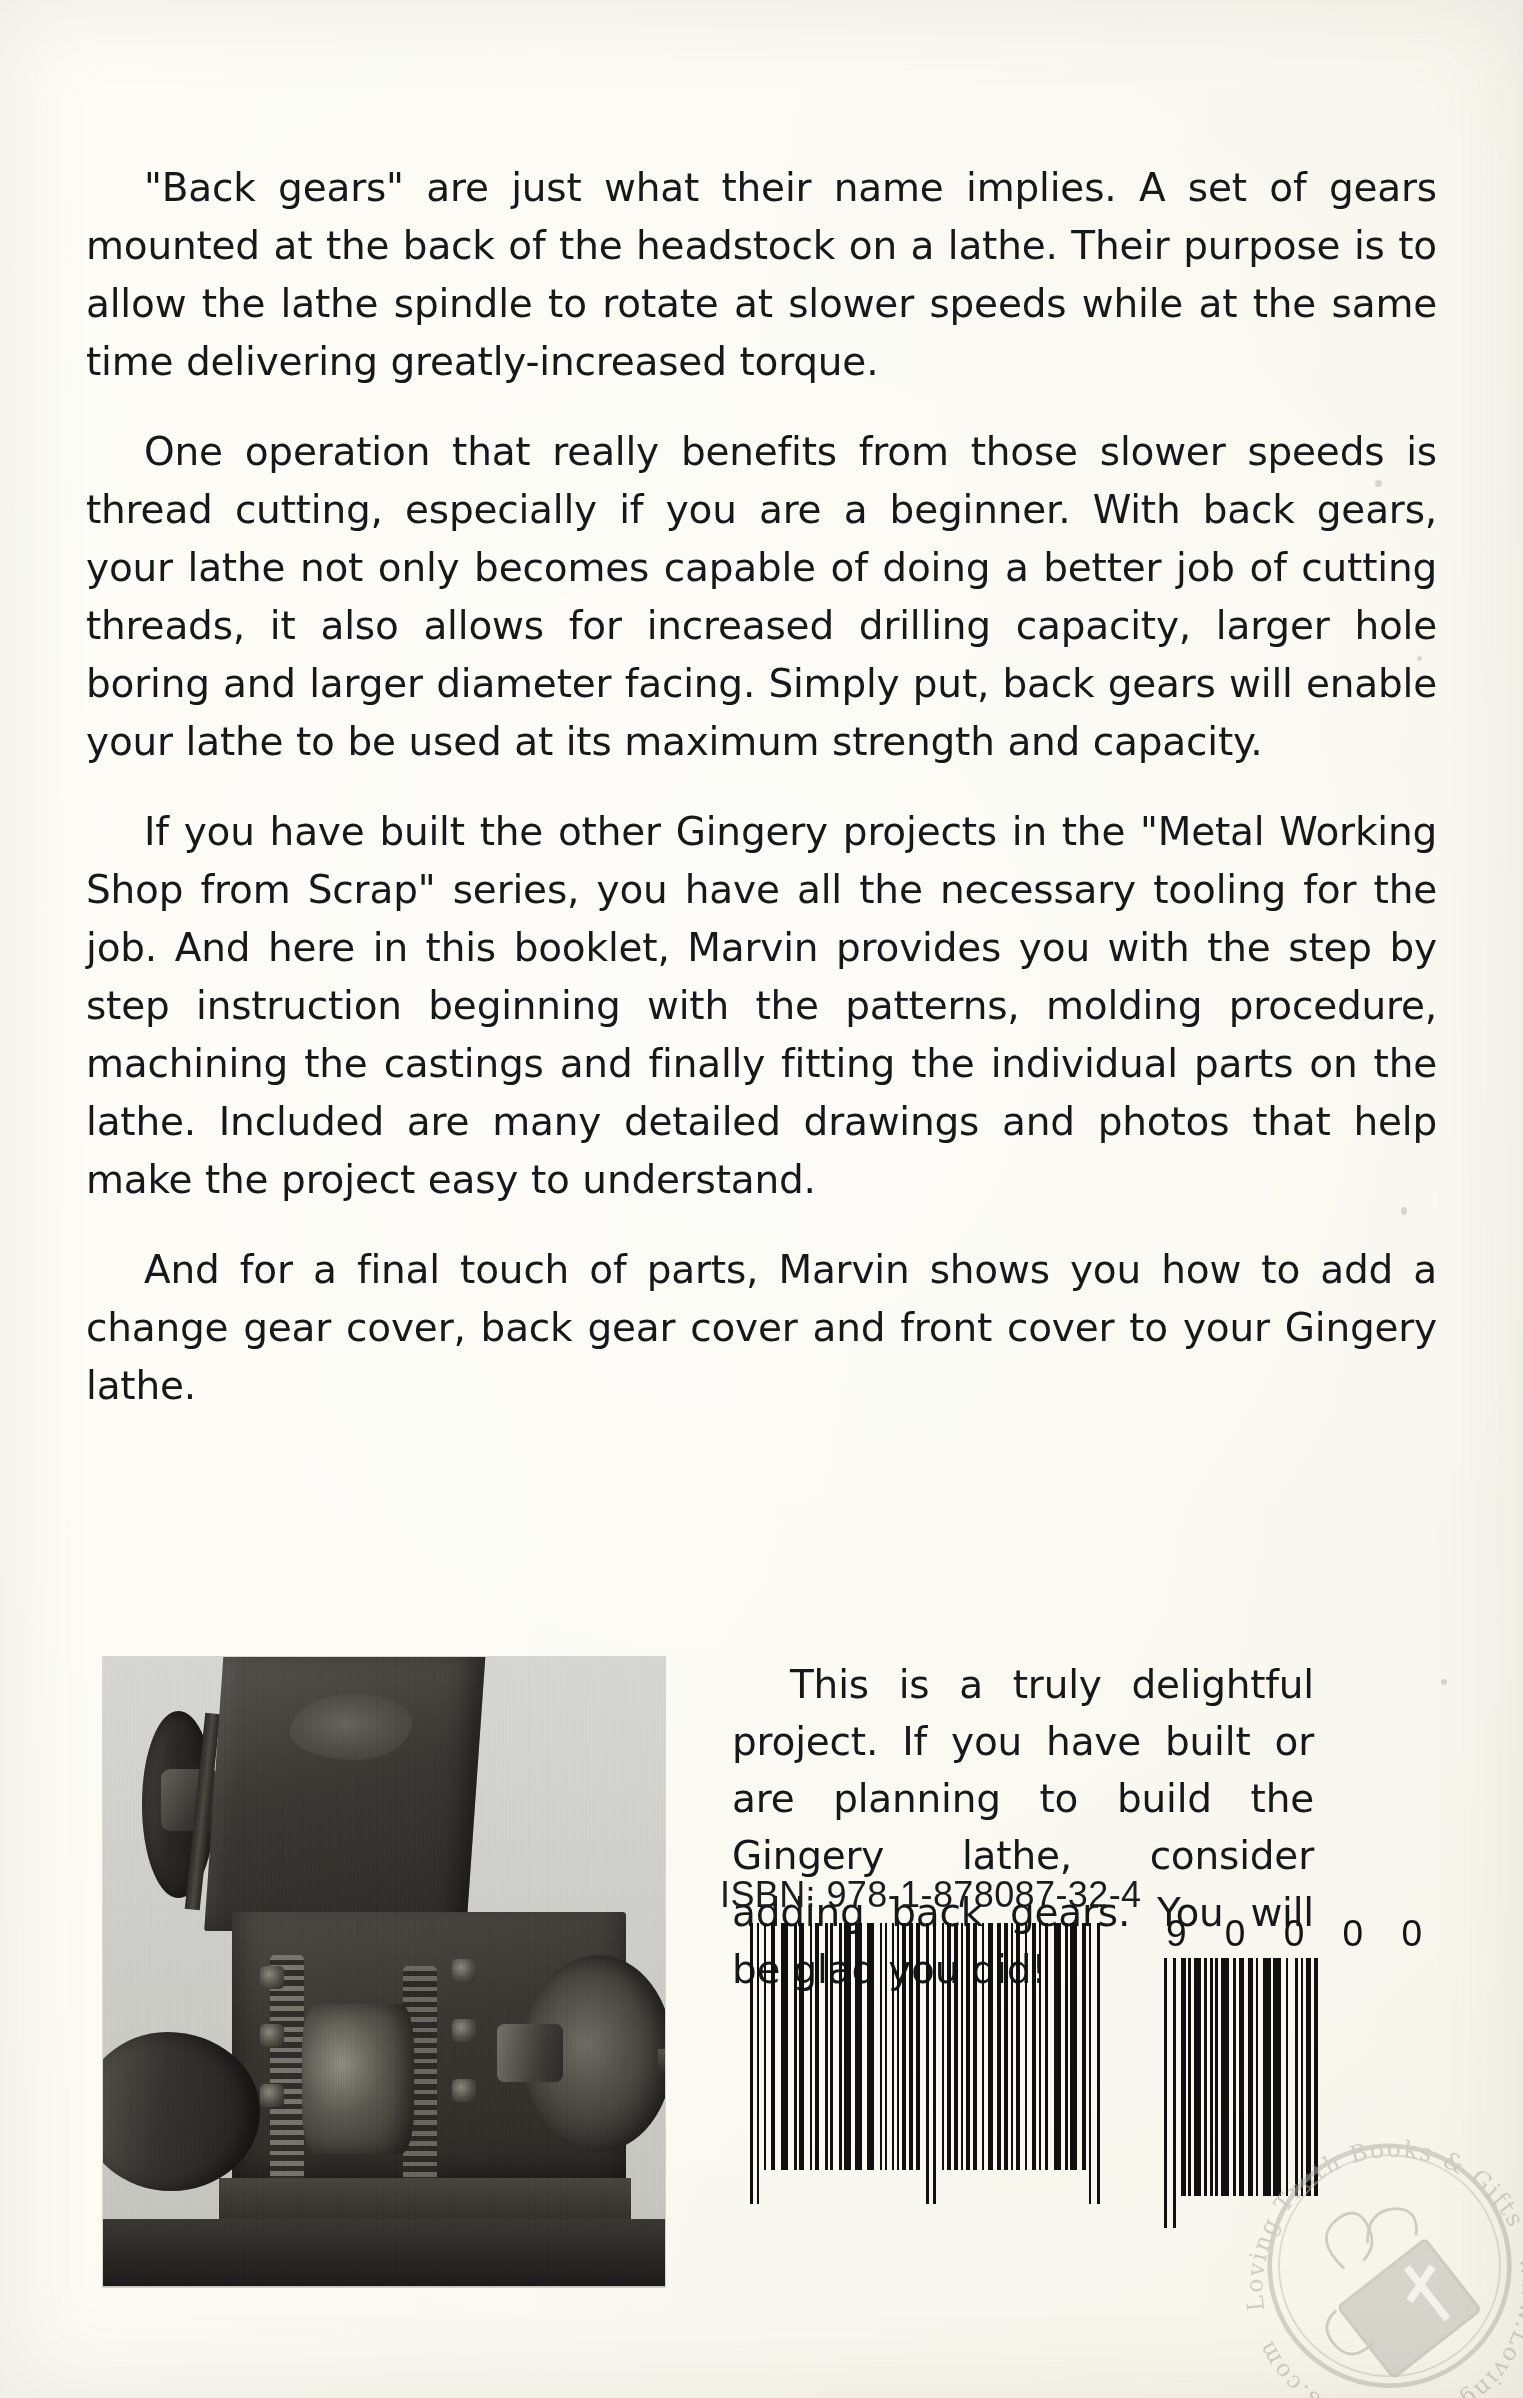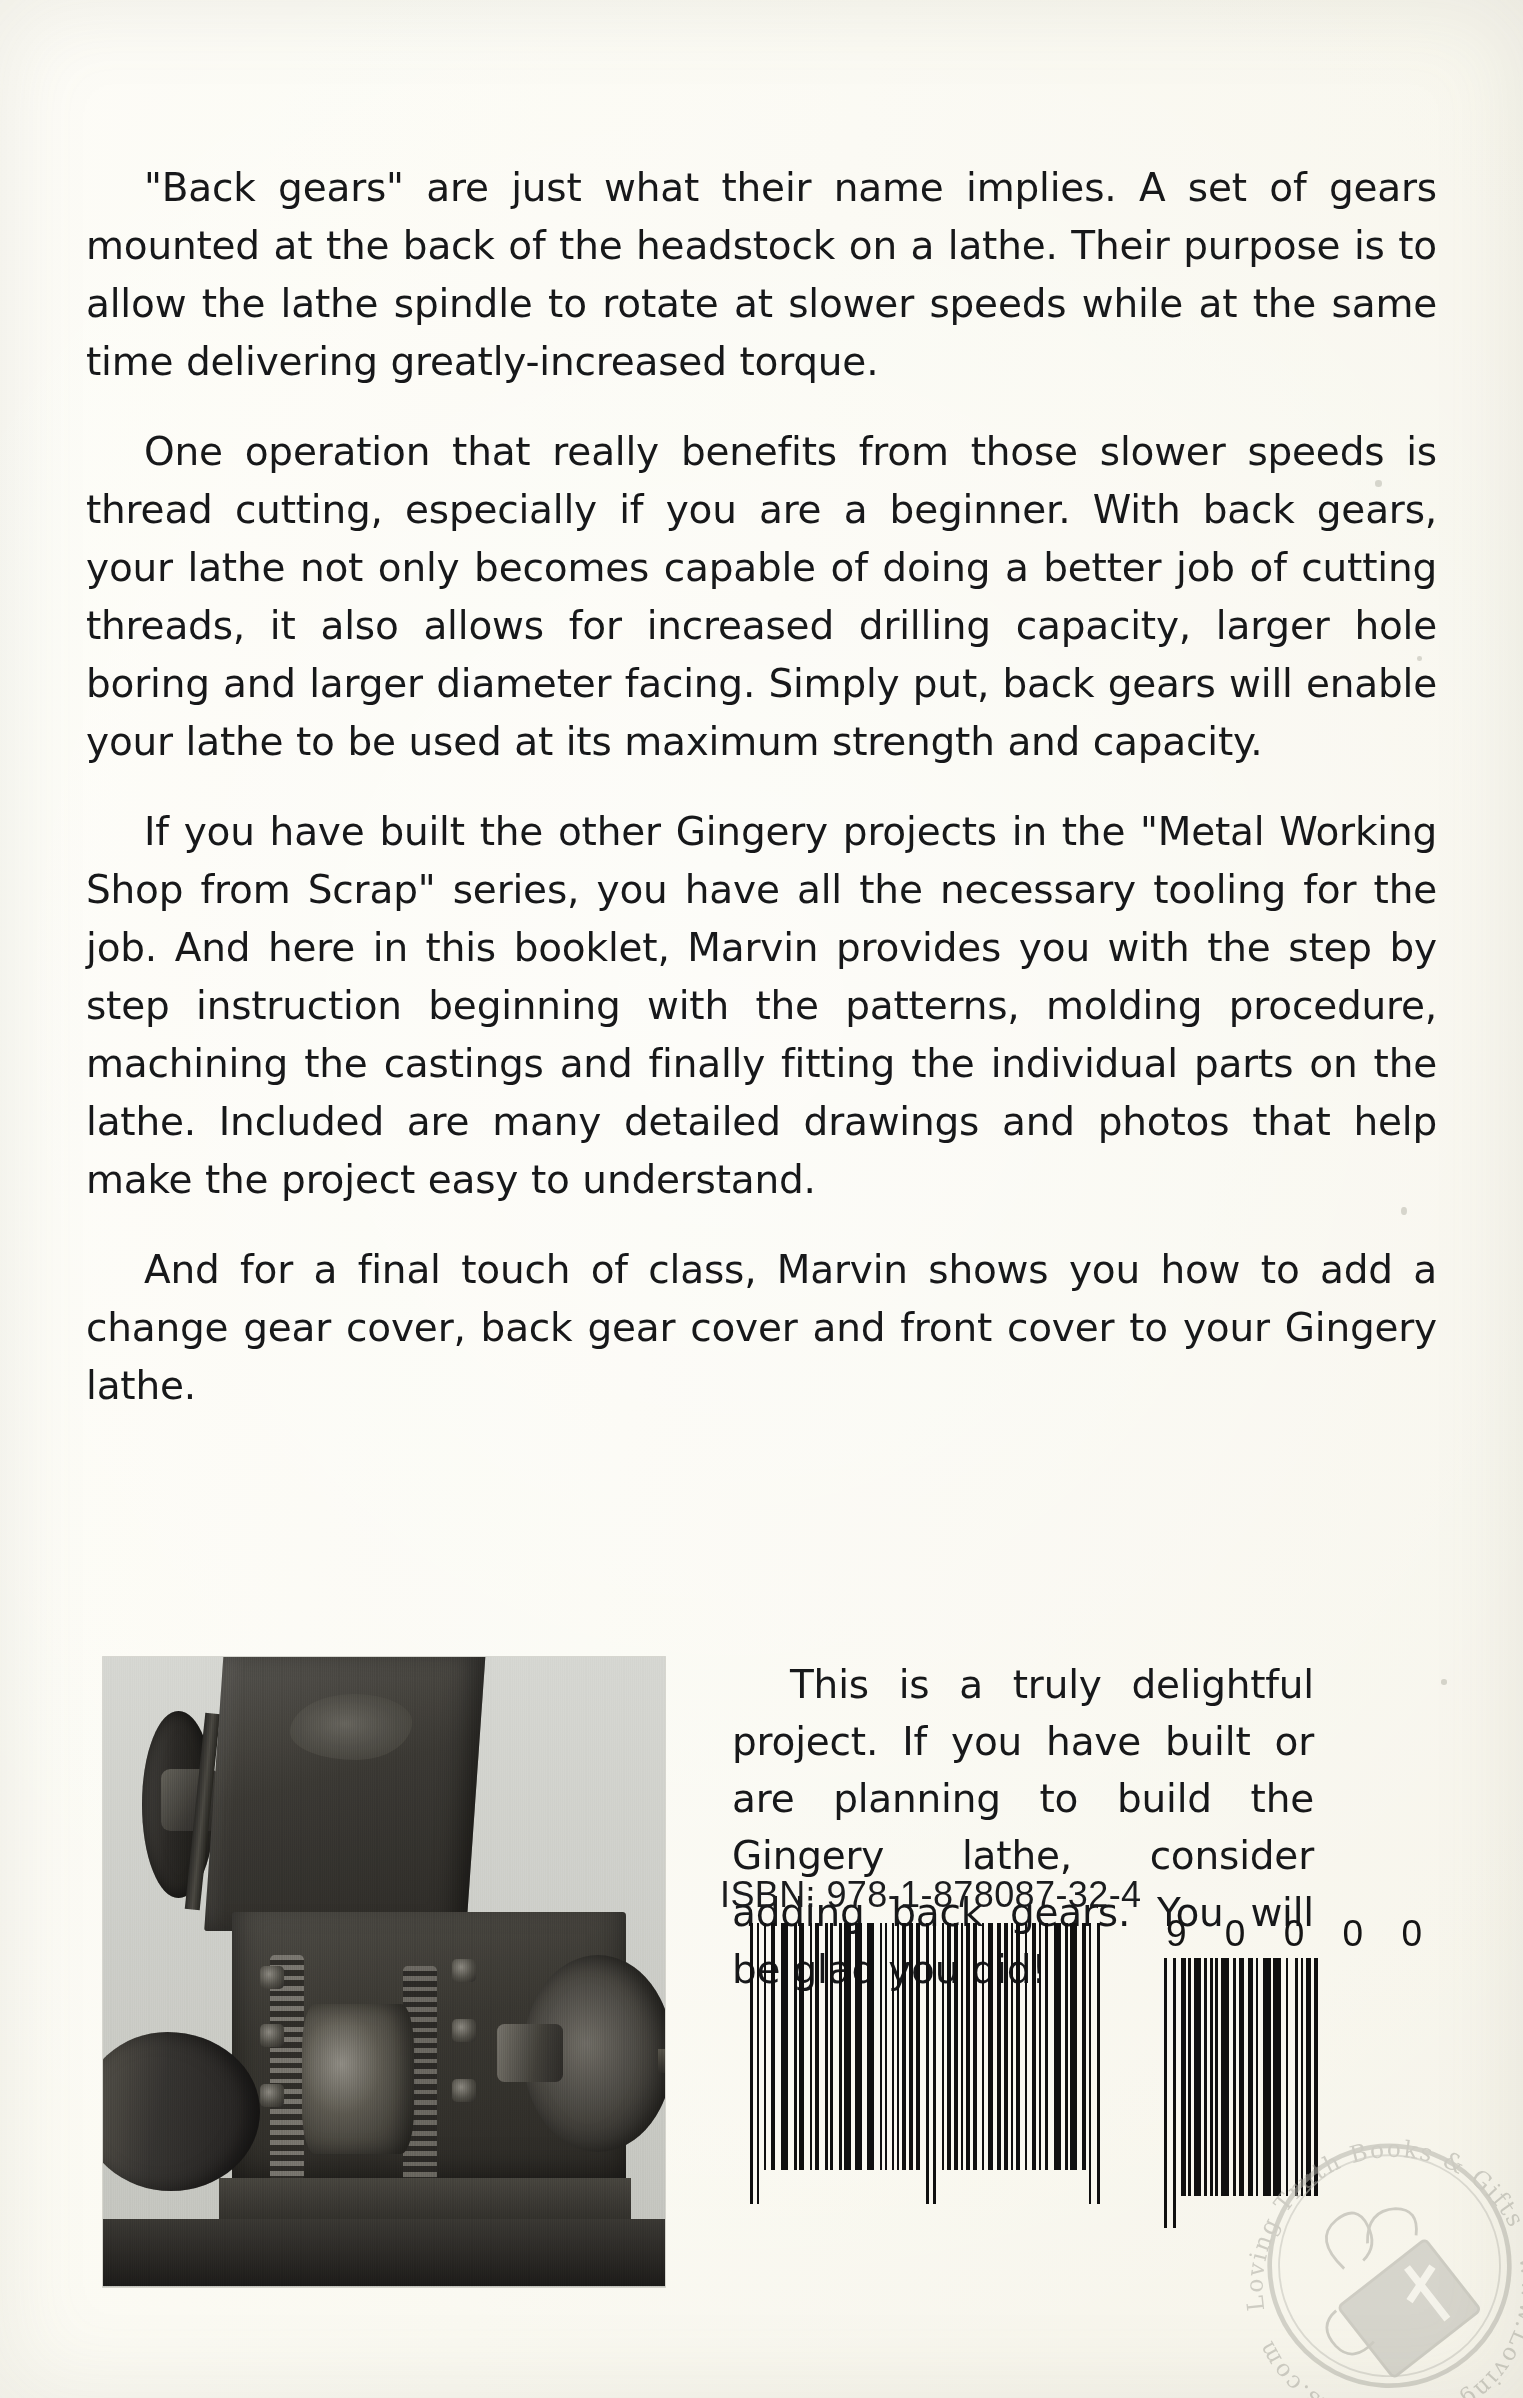--- a/index.html
+++ b/index.html
@@ -286,21 +286,21 @@
 </head>
 <body>
 
 <div class="page">
   <div class="paper-tint"></div>
 
   <div class="content">
     <p class="body-par">"Back gears" are just what their name implies. A set of gears mounted at the back of the headstock on a lathe. Their purpose is to allow the lathe spindle to rotate at slower speeds while at the same time delivering greatly-increased torque.</p>
     <p class="body-par">One operation that really benefits from those slower speeds is thread cutting, especially if you are a beginner. With back gears, your lathe not only becomes capable of doing a better job of cutting threads, it also allows for increased drilling capacity, larger hole boring and larger diameter facing. Simply put, back gears will enable your lathe to be used at its maximum strength and capacity.</p>
     <p class="body-par">If you have built the other Gingery projects in the  "Metal Working Shop from Scrap" series, you have all the necessary tooling for the job. And here in this booklet, Marvin provides you with the step by step instruction beginning with the patterns, molding procedure, machining the castings and finally fitting the individual parts on the lathe. Included are many detailed drawings and photos that help make the project easy to understand.</p>
-    <p class="body-par">And for a final touch of class, Marvin shows you how to add a change gear cover, back gear cover and front cover to your Gingery lathe.</p>
+    <p class="body-par">And for a final touch of parts, Marvin shows you how to add a change gear cover, back gear cover and front cover to your Gingery lathe.</p>
   </div>
 
   <div class="lower">
 
     <div class="photo-frame">
       <div class="photo-inner">
         <div class="mg mg-pulley-top"></div>
         <div class="mg mg-pulley-top-hub"></div>
         <div class="mg mg-belt"></div>
         <div class="mg mg-headstock"></div>

